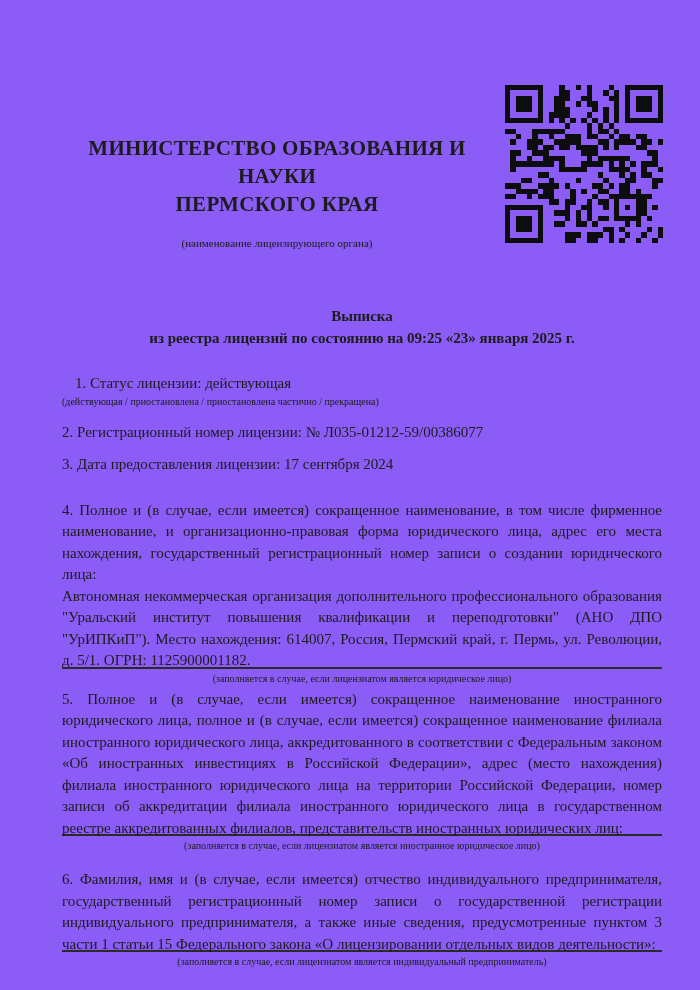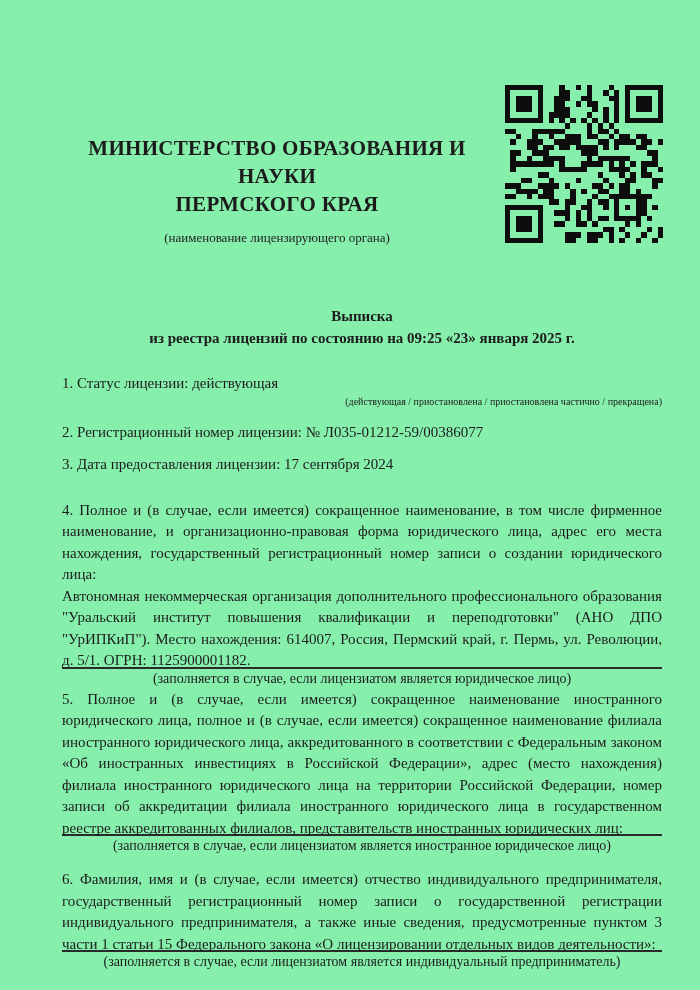--- a/index.html
+++ b/index.html
@@ -4,21 +4,21 @@
 <style>
   html, body {
     margin: 0;
     padding: 0;
     background: #ffffff;
   }
   .page {
     position: relative;
     width: 700px;
     height: 990px;
-    background: #86efac;
+    background: #8b5cf6;
     color: #1c1c1c;
     font-family: "Liberation Serif", "DejaVu Serif", serif;
     font-size: 15px;
     line-height: 21.5px;
     overflow: hidden;
   }
   .content {
     padding: 0 38px 0 62px; 
   }
   
@@ -33,59 +33,59 @@
     width: 430px;
     text-align: center;
   }
   .ministry-name {
     font-weight: bold;
     font-size: 21px;
     line-height: 28px;
     letter-spacing: 0.3px;
   }
   .ministry-caption {
-    font-size: 13px;
+    font-size: 11px;
     line-height: 15px;
-    margin-top: 12px;
+    margin-top: 18px;
   }
   .qr-wrap {
     position: absolute;
     left: 505px;
     top: 85px;
     width: 158px;
     height: 158px;
   }
   
   .doc-title {
     margin-top: 60px;
     text-align: center;
     line-height: 22px;
     font-weight: bold;
   }
   
   .item { margin: 0; }
   .just { text-align: justify; }
   .small-caption {
-    font-size: 14px;
+    font-size: 10px;
     line-height: 15px;
     text-align: center;
     margin-top: 2px;
   }
   .caption-opts {
     font-size: 10px;
     line-height: 14px;
-    text-align: right;
+    text-align: left;
     margin-top: 0;
   }
   .rule {
     border: none;
     border-top: 2px solid #2a2a2a;
     margin: -5px 0 0 0;
   }
-  .mt24 { margin-top: 24px; }
+  .mt24 { margin-top: 24px; margin-left: 13px; }
   .mt13 { margin-top: 13px; }
   .mt11 { margin-top: 11px; }
   .mt10 { margin-top: 24px; }
   .mt8  { margin-top: 16px; }
   .mt3  { margin-top: 3px; }
   .mt28 { margin-top: 28px; }
 </style>
 </head>
 <body>
 

